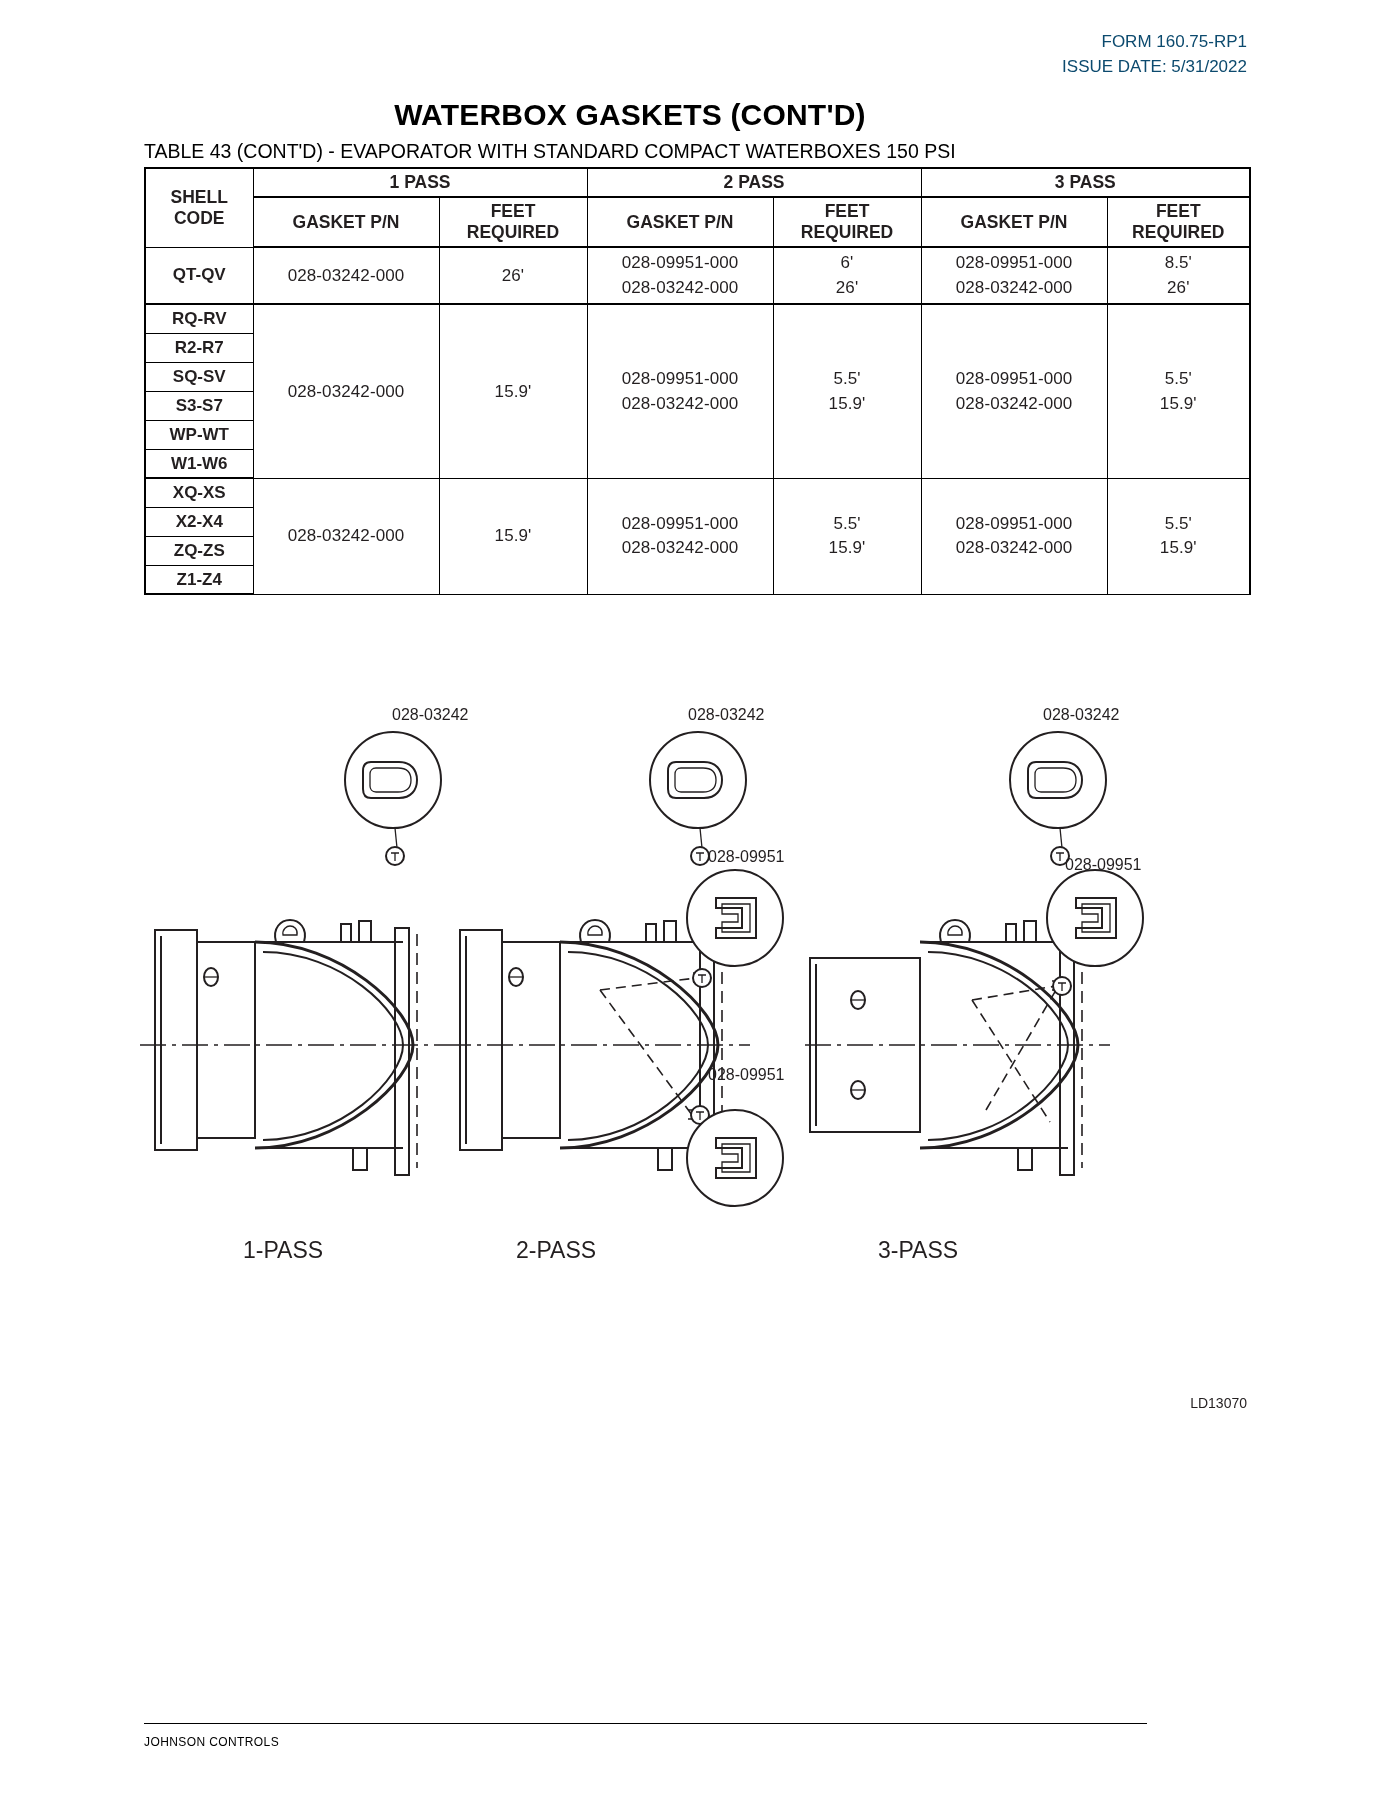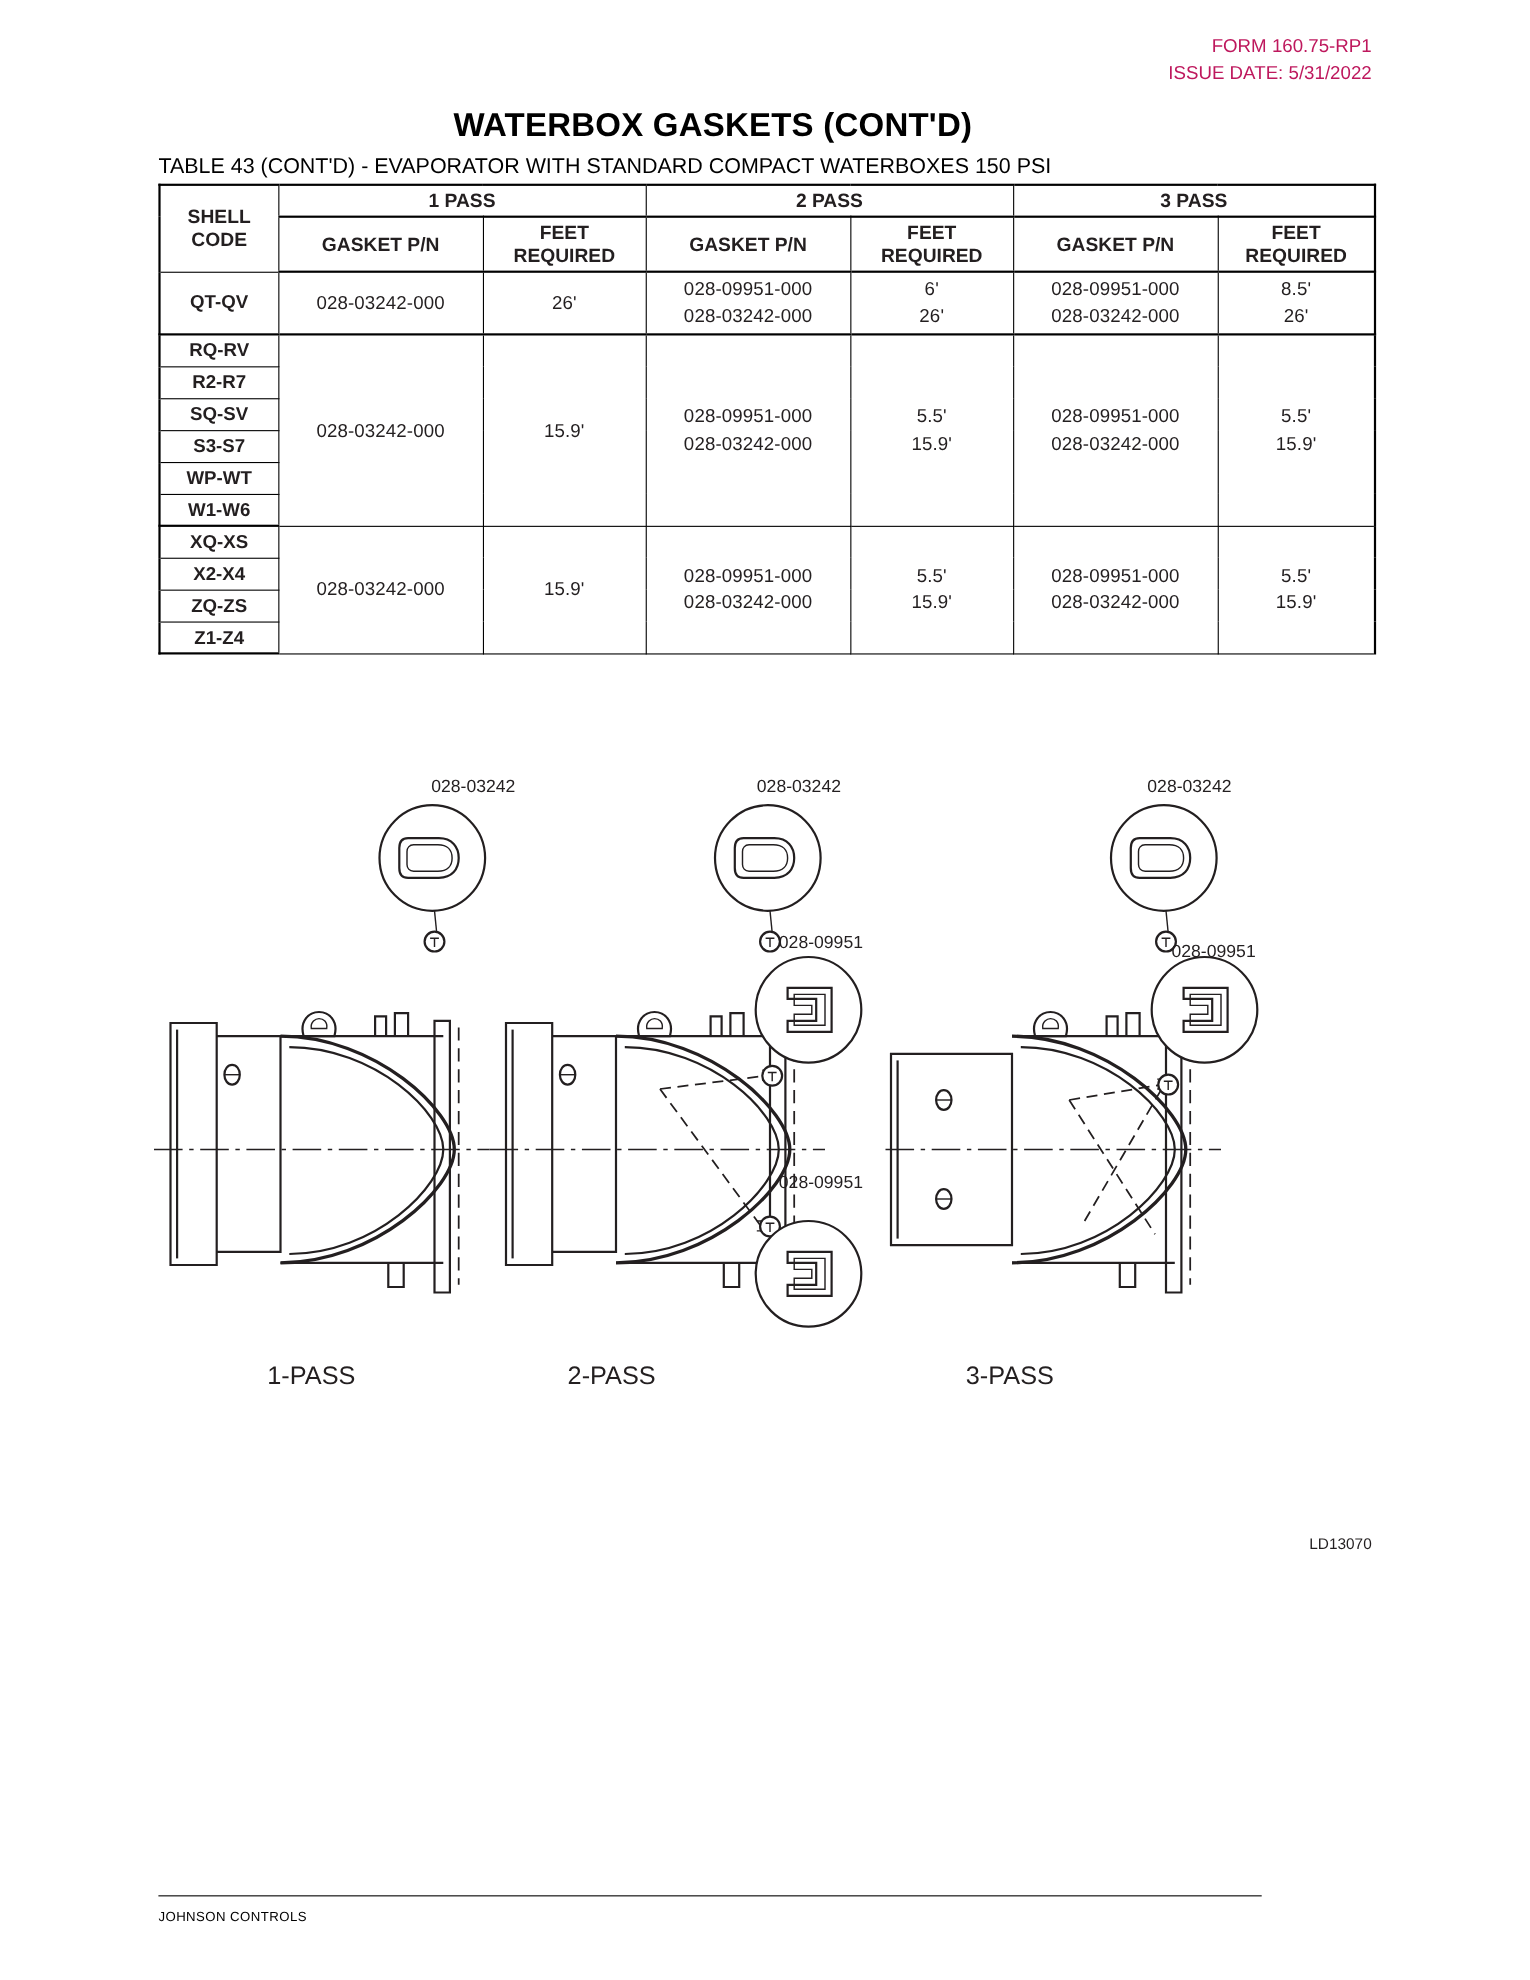--- a/index.html
+++ b/index.html
@@ -12,26 +12,26 @@
     color: #000;
     position: relative;
     overflow: hidden;
   }
 
   .page { position:relative; width:1391px; height:1800px; padding: 0; }
 
   
   .doc-header {
     position:absolute; top:30px; right:144px;
-    text-align:right; font-size:17px; line-height:1.45; color:#be185d;
+    text-align:right; font-size:17px; line-height:1.45; color:#0c4a6e;
   }
 
   
   .page-title {
-    position:absolute; top:98px; left:18px; width:1260px;
+    position:absolute; top:98px; left:0; width:1260px;
     text-align:center; font-size:30px; font-weight:bold; letter-spacing:.2px;
   }
 
   .table-caption {
     position:absolute; top:140px; left:144px; width:1100px;
     font-size:19.5px; line-height:1.2;
   }
   .table-caption b { font-weight:normal;margin-top:40px; }
 
   

